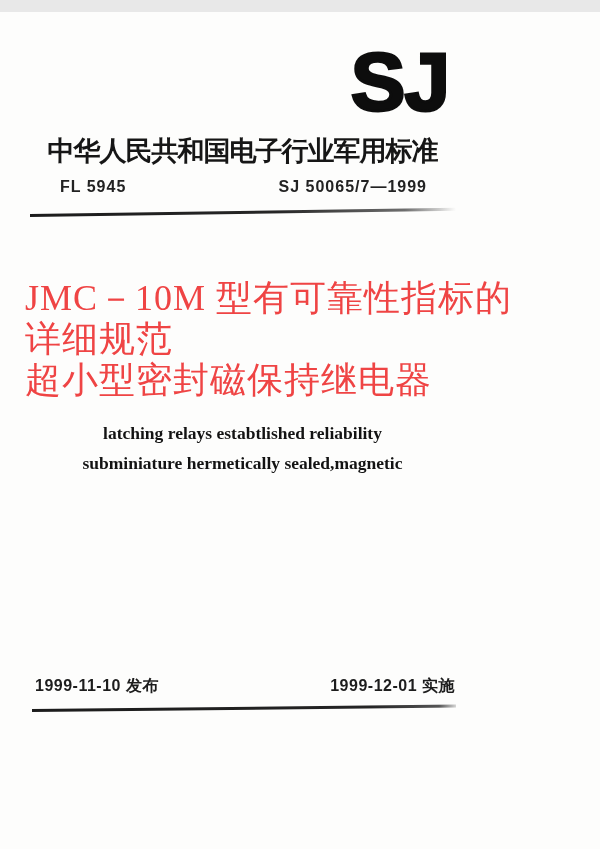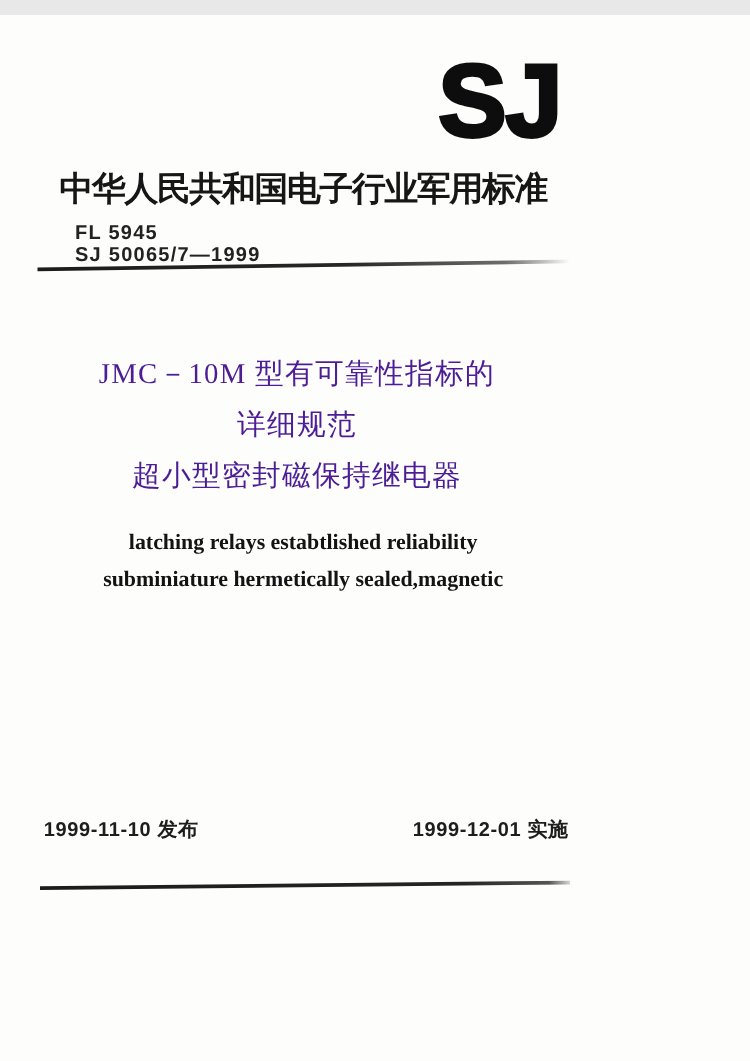--- a/index.html
+++ b/index.html
@@ -51,21 +51,20 @@
     position: absolute;
     top: 166px;
     left: 60px;
     width: 367px;
     display: flex;
     justify-content: space-between;
     font-size: 16px;
     font-weight: bold;
     letter-spacing: 1px;
     color: #222;
-    flex-direction: column;
   }
 
   .rule {
     position: absolute;
     height: 2.5px;
     transform-origin: left center;
   }
   .rule-top {
     top: 202px;
     left: 30px;
@@ -82,26 +81,25 @@
     background: linear-gradient(to right,
       #1c1c1c 0%, #242424 80%, #555 96%, rgba(90,90,90,0.25) 100%);
   }
 
   
   .title-cn {
     position: absolute;
     top: 266px;
     left: 25px;
     width: 425px;
-    text-align: center;
     font-family: "Liberation Serif", serif;
-    font-size: 23px;
+    font-size: 36px;
     line-height: 41px;
     letter-spacing: 1px;
-    color: #4c1d95;
+    color: #ef4444;
     white-space: nowrap;
   }
 
   
   .title-en {
     position: absolute;
     top: 406px;
     left: 30px;
     width: 425px;
     text-align: center;
@@ -109,21 +107,21 @@
     font-size: 17.5px;
     font-weight: bold;
     line-height: 30px;
     color: #131313;
     white-space: nowrap;
   }
 
   
   .dates {
     position: absolute;
-    top: 642px;
+    top: 664px;
     left: 35px;
     width: 420px;
     display: flex;
     justify-content: space-between;
     font-size: 16px;
     font-weight: bold;
     letter-spacing: 0.5px;
     color: #1d1d1d;
   }
 

